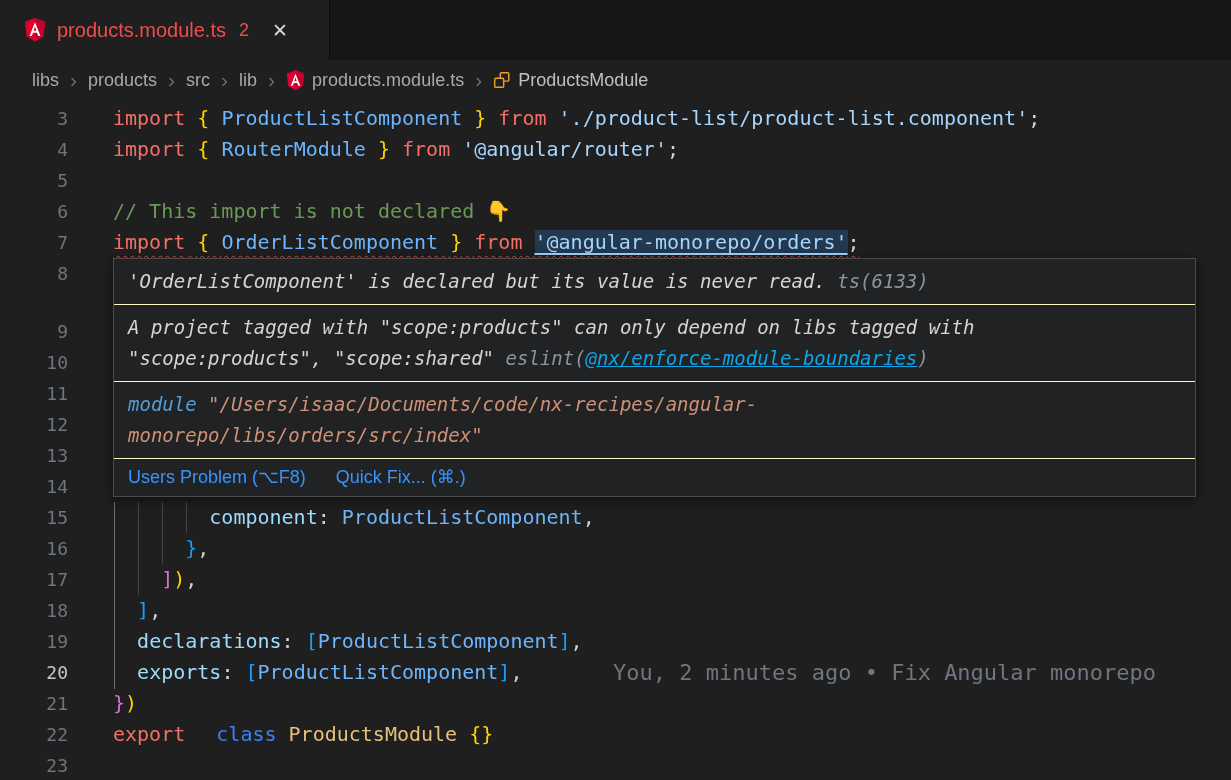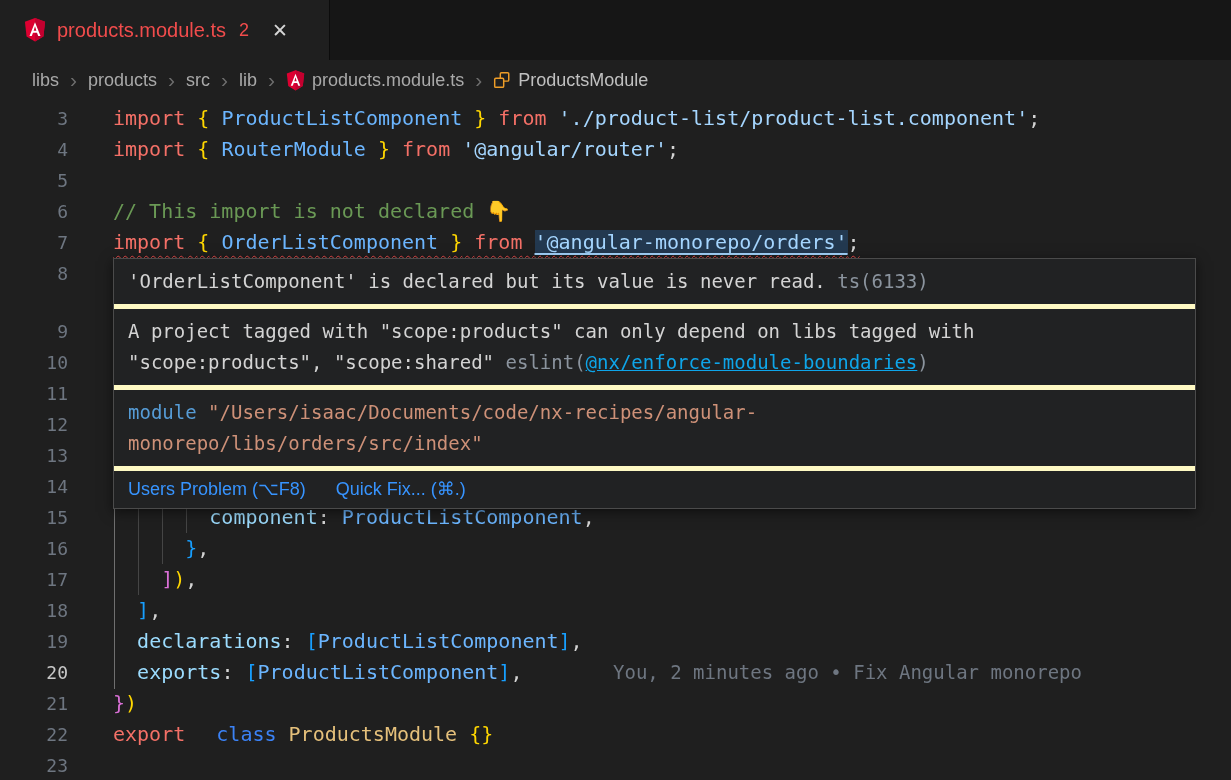--- a/index.html
+++ b/index.html
@@ -65,39 +65,39 @@
   }
   .hl {
     background:rgba(38,79,120,.55);
     text-decoration:underline;
     text-underline-offset:4px;
     cursor:pointer;
   }
 
   .blame {
     position:absolute; left:613px; top:0;
-    color:#6e7681; font-size:19px;
+    color:#6e7681; font-size:22px;
   }
 
   
   .guide { position:absolute; width:1px; background:#454545; }
   .guide-a { left:114px; top:402px; height:187px; background:#6f6f6f; }
   .guide-b { left:138px; top:402px; height:93px; }
   .guide-c { left:162px; top:402px; height:62px; }
   .guide-d { left:186px; top:402px; height:31px; }
 
   
   .popup {
     position:absolute; left:113px; top:258px; width:1083px;
     background:#212223; border:1px solid #4b4b4b;
     box-shadow:0 3px 12px rgba(0,0,0,.55);
     font-family:"DejaVu Sans Mono", monospace;
     font-size:19px; line-height:31px; color:#d4d4d4; z-index:5;
   }
-  .hp-sec { padding:7px 14px; border-bottom:5px solid #fef9c3; }
+  .hp-sec { padding:7px 14px; border-bottom:1px solid #fef9c3;font-style:italic; }
   .hp-src { color:#8b949e; }
   .hp-kw  { color:#569cd6; }
   .hp-str { color:#ce9178; }
   .hp-rule-link { color:#0ea5e9; text-decoration:underline; cursor:pointer; }
   .hp-actions {
     padding:3px 14px; display:flex; gap:30px;
     font-family:"Liberation Sans", sans-serif; font-size:18px; line-height:31px;
   }
   .hp-link { color:#3794ff; cursor:pointer; }
 </style>

